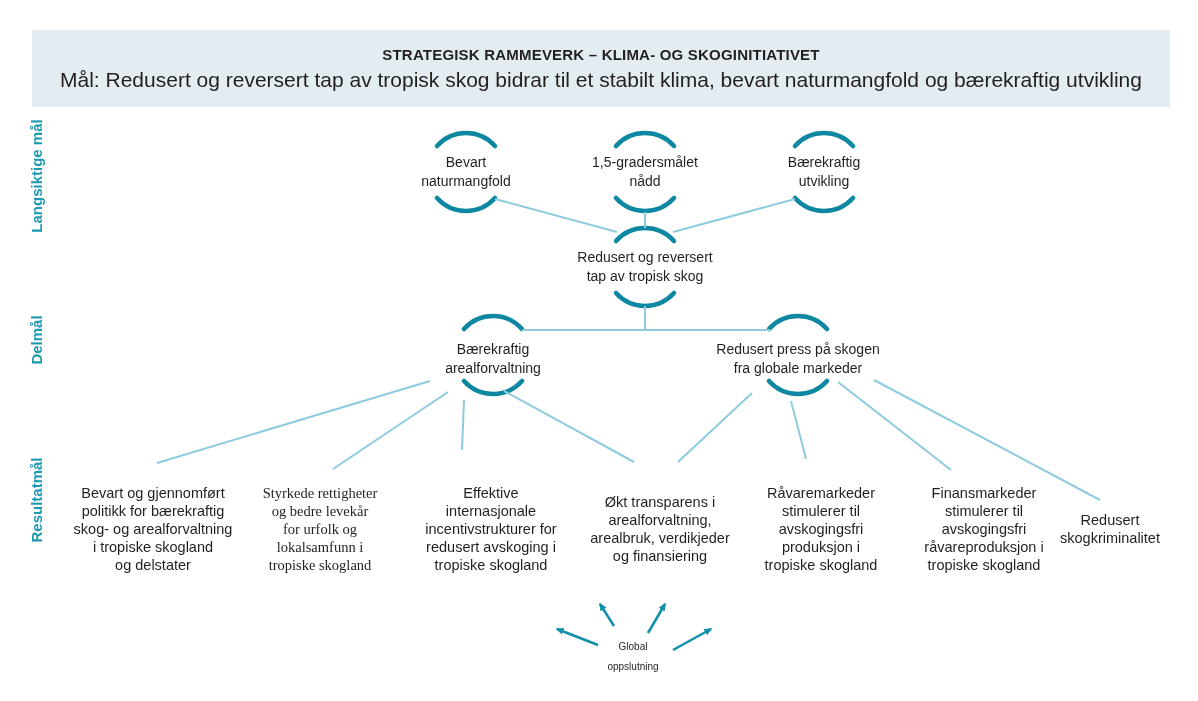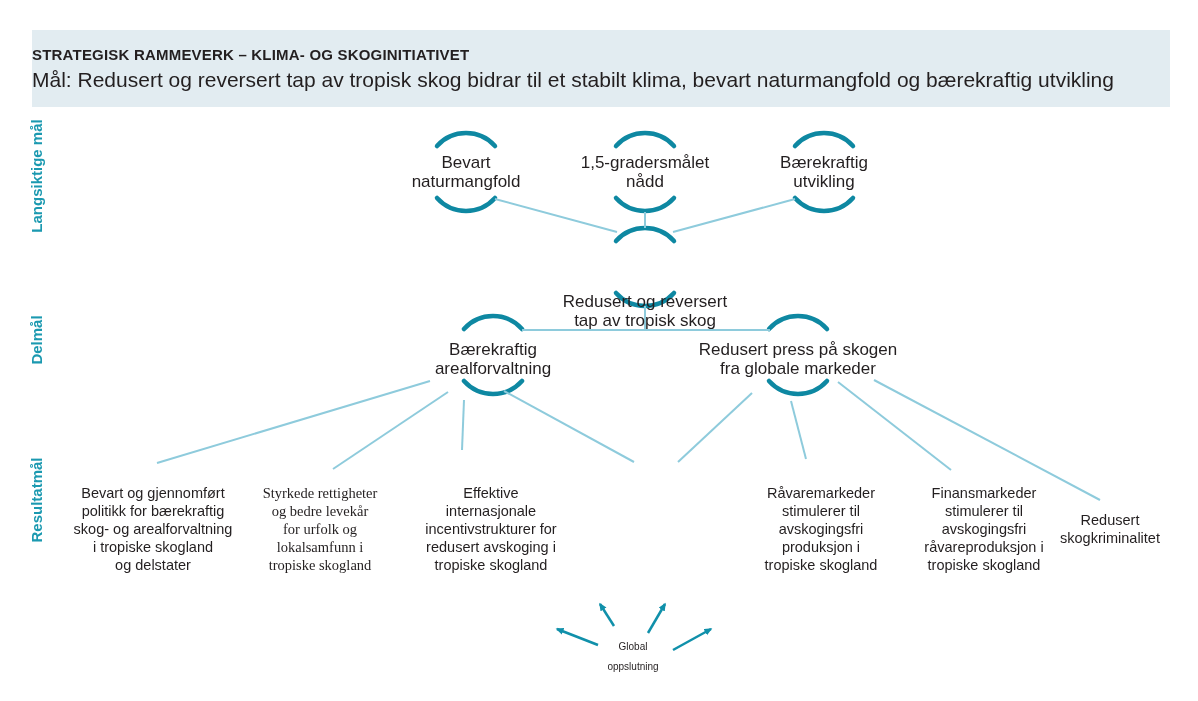--- a/index.html
+++ b/index.html
@@ -2,36 +2,36 @@
 <html><head>
 <meta charset="utf-8">
 <style>
   html,body{margin:0;padding:0;background:#fff;}
   body{font-family:"Liberation Sans", sans-serif;color:#231f20;}
   #stage{position:relative;width:1198px;height:701px;background:#ffffff;overflow:hidden;}
   #diagram-svg{position:absolute;left:0;top:0;}
 
   .header-box{
     position:absolute;left:32px;top:30px;width:1138px;height:77px;
-    background:#e2ecf1;display:flex;flex-direction:column;align-items:flex-start;
+    background:#e2ecf1;display:flex;flex-direction:column;align-items:center;
     justify-content:center;gap:5px;
   }
   .header-title{font-size:15px;font-weight:bold;letter-spacing:.2px;}
   .header-subtitle{font-size:21px;}
 
   .row-label{
     position:absolute;width:160px;height:20px;text-align:center;
     font-size:15px;font-weight:bold;color:#1b99b0;
     transform:rotate(-90deg);transform-origin:center center;
     white-space:nowrap;
   }
 
   .node-label{
     position:absolute;transform:translateX(-50%);
-    text-align:center;font-size:17px;line-height:19px;white-space:pre-line;
+    text-align:center;font-size:14px;line-height:19px;white-space:pre-line;
   }
   .result-label{
     position:absolute;transform:translateX(-50%);
     text-align:center;font-size:14.5px;line-height:18px;white-space:pre-line;
   }
   .support-label{
     position:absolute;transform:translateX(-50%);
     text-align:center;font-size:10px;line-height:20px;white-space:pre-line;
   }
 </style>
@@ -97,21 +97,21 @@
   <div class="row-label" style="left:-42px;top:330px;">Delmål</div>
   <div class="row-label" style="left:-42px;top:490px;">Resultatmål</div>
 
   <div class="node-label" style="left:466px;top:153px;width:180px;">Bevart
 naturmangfold</div>
   <div class="node-label" style="left:645px;top:153px;width:180px;">1,5-gradersmålet
 nådd</div>
   <div class="node-label" style="left:824px;top:153px;width:180px;">Bærekraftig
 utvikling</div>
 
-  <div class="node-label" style="left:645px;top:248px;width:210px;margin-top:44px;">Redusert og reversert
+  <div class="node-label" style="left:645px;top:248px;width:210px;">Redusert og reversert
 tap av tropisk skog</div>
 
   <div class="node-label" style="left:493px;top:340px;width:190px;">Bærekraftig
 arealforvaltning</div>
   <div class="node-label" style="left:798px;top:340px;width:240px;">Redusert press på skogen
 fra globale markeder</div>
 
   <div class="result-label" style="left:153px;top:484px;width:220px;">Bevart og gjennomført
 politikk for bærekraftig
 skog- og arealforvaltning
@@ -120,20 +120,24 @@
   <div class="result-label" style="left:320px;top:484px;width:180px;font-family:Liberation Serif, serif;">Styrkede rettigheter
 og bedre levekår
 for urfolk og
 lokalsamfunn i
 tropiske skogland</div>
   <div class="result-label" style="left:491px;top:484px;width:190px;">Effektive
 internasjonale
 incentivstrukturer for
 redusert avskoging i
 tropiske skogland</div>
+  <div class="result-label" style="left:660px;top:493px;width:185px;">Økt transparens i
+arealforvaltning,
+arealbruk, verdikjeder
+og finansiering</div>
   <div class="result-label" style="left:821px;top:484px;width:170px;">Råvaremarkeder
 stimulerer til
 avskogingsfri
 produksjon i
 tropiske skogland</div>
   <div class="result-label" style="left:984px;top:484px;width:185px;">Finansmarkeder
 stimulerer til
 avskogingsfri
 råvareproduksjon i
 tropiske skogland</div>

